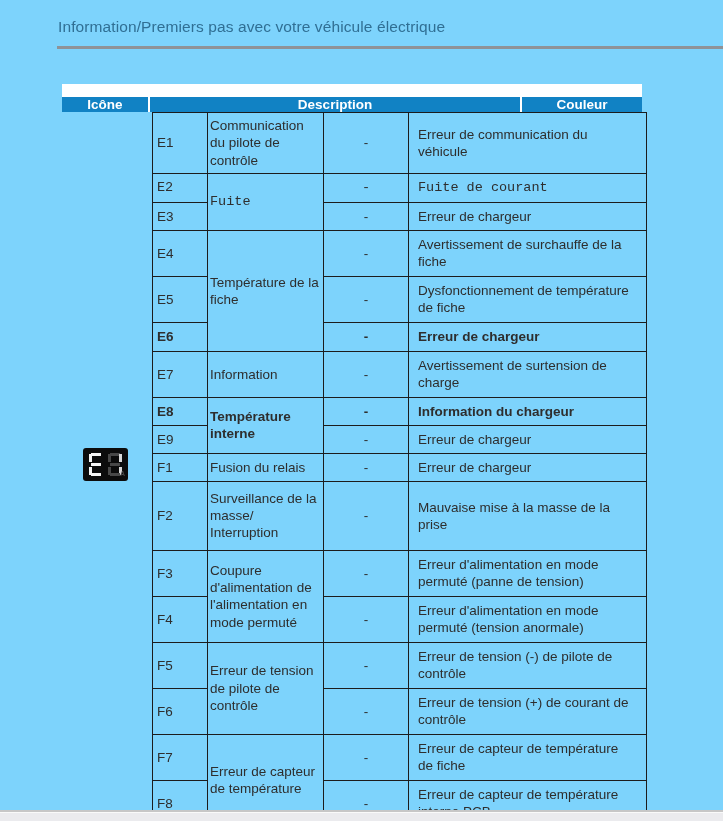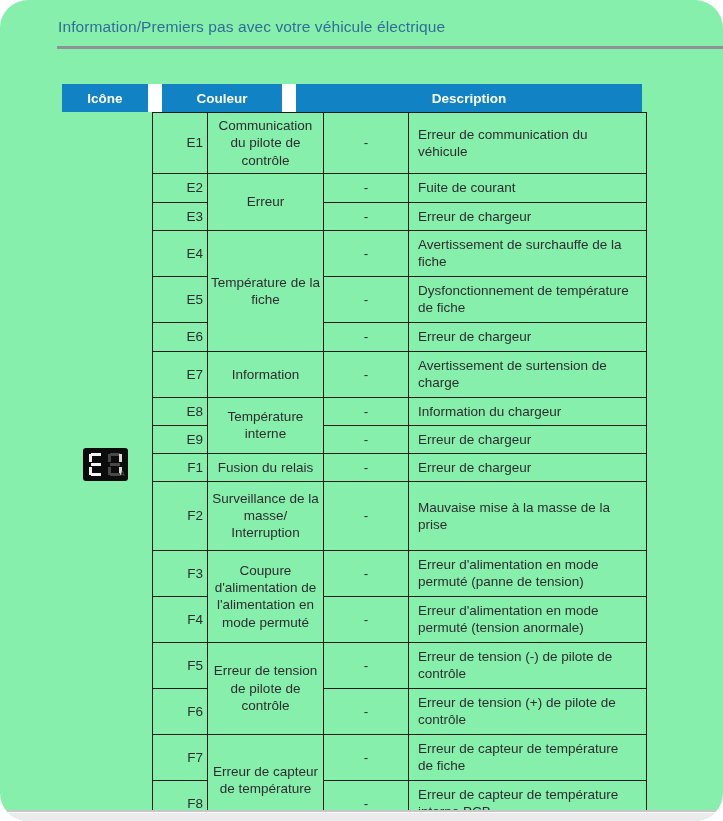--- a/index.html
+++ b/index.html
@@ -1,32 +1,31 @@
 <!DOCTYPE html>
 <html style="--header-bg: #1182c4; --header-text: #ffffff; --title: #306f94; --rule: #8f9297; --border: #1c1c1c; --text: #2e2e2e; --icon-bg: #0c0c0c; --page-edge: #ebebee;"><head>
 <meta charset="utf-8">
 <style>
   html,body{margin:0;padding:0;background:#fff;}
   .page{
-    position:relative;width:723px;height:821px;background:#86efac;overflow:hidden;
+    position:relative;width:723px;height:821px;background:#7dd3fc;overflow:hidden;
     font-family:"Liberation Sans",sans-serif;
-    border-radius:28px;
   }
   .page-title{
     position:absolute;left:58px;top:18px;font-size:15.5px;letter-spacing:.1px;
     color:var(--title,#306f94);white-space:nowrap;
   }
   .title-rule{
     position:absolute;left:57px;right:0;top:46px;height:3px;
     background:var(--rule,#8f9297);
   }
   
   .table-header{
     position:absolute;left:62px;top:84px;width:580px;height:28px;
-    display:flex;gap:14px;background:#ffffff;
+    display:flex;gap:2px;background:#ffffff;align-items:flex-end;
   }
   .hcell{
     background:var(--header-bg,#1182c4);color:var(--header-text,#fff);
     font-weight:bold;font-size:13.5px;
     display:flex;align-items:center;justify-content:center;
   }
   .c-icone{width:86px;}
   .c-nom{width:140px;}
   .c-couleur{width:120px;}
   .c-desc{flex:1;}
@@ -34,22 +33,22 @@
   .err-table{
     position:absolute;left:152px;top:112px;width:494px;
     border-collapse:collapse;table-layout:fixed;
     font-size:13.5px;color:var(--text,#2e2e2e);
   }
   .err-table td{
     border:1px solid var(--border,#1c1c1c);
     vertical-align:middle;line-height:1.28;padding:4px 4px;
     overflow:hidden;
   }
-  td.code{text-align:right;}
-  td.nom{text-align:center;padding:4px 2px;}
+  td.code{text-align:left;}
+  td.nom{padding:4px 2px;}
   td.couleur{text-align:center;}
   td.desc{text-align:left;padding:4px 14px 4px 9px;}
   
   .seg-icon{
     position:absolute;left:83px;top:448px;width:45px;height:33px;
     background:var(--icon-bg,#0c0c0c);border-radius:3px;box-sizing:border-box;
     display:flex;align-items:center;justify-content:center;gap:5px;
   }
   .digit{position:relative;width:14px;height:23px;}
   .s{position:absolute;background:#4a4a4a;}
@@ -75,22 +74,22 @@
 </head>
 <body>
 
 <div class="page">
 
   <div class="page-title">Information/Premiers pas avec votre véhicule électrique</div>
   <div class="title-rule"></div>
 
   <div class="table-header">
     <div class="hcell c-icone">Icône</div>
+    <div class="hcell c-desc">Description</div>
     <div class="hcell c-couleur">Couleur</div>
-    <div class="hcell c-desc">Description</div>
   </div>
 
   <div class="seg-icon">
     <div class="digit">
       <i class="s top on"></i>
         <i class="s tl on"></i>
         <i class="s mid on"></i>
         <i class="s bl on"></i>
         <i class="s bot on"></i>
     </div>
@@ -113,54 +112,54 @@
         <col style="width:85px">
         <col style="width:238px">
     </colgroup>
     <tbody>
         <tr style="height: 60px;">
           <td class="code">E1</td>
           <td class="nom" rowspan="1">Communication du pilote de contrôle</td>
           <td class="couleur">-</td>
           <td class="desc">Erreur de communication du véhicule</td>
         </tr>
-        <tr style="height: 29px;">
+        <tr style="height: 29px; font-family: Liberation Mono, monospace;">
           <td class="code">E2</td>
-          <td class="nom" rowspan="2">Erreur</td>
+          <td class="nom" rowspan="2">Fuite</td>
           <td class="couleur">-</td>
           <td class="desc">Fuite de courant</td>
         </tr>
         <tr style="height: 28px;">
           <td class="code">E3</td>
           <td class="couleur">-</td>
           <td class="desc">Erreur de chargeur</td>
         </tr>
         <tr style="height: 46px;">
           <td class="code">E4</td>
           <td class="nom" rowspan="3">Température de la fiche</td>
           <td class="couleur">-</td>
           <td class="desc">Avertissement de surchauffe de la fiche</td>
         </tr>
         <tr style="height: 46px;">
           <td class="code">E5</td>
           <td class="couleur">-</td>
           <td class="desc">Dysfonctionnement de température de fiche</td>
         </tr>
-        <tr style="height: 29px;">
+        <tr style="height: 29px; font-weight: bold;">
           <td class="code">E6</td>
           <td class="couleur">-</td>
           <td class="desc">Erreur de chargeur</td>
         </tr>
         <tr style="height: 46px; margin-top: 48px;">
           <td class="code">E7</td>
           <td class="nom" rowspan="1">Information</td>
           <td class="couleur">-</td>
           <td class="desc">Avertissement de surtension de charge</td>
         </tr>
-        <tr style="height: 28px;">
+        <tr style="height: 28px; font-weight: bold;">
           <td class="code">E8</td>
           <td class="nom" rowspan="2">Température interne</td>
           <td class="couleur">-</td>
           <td class="desc">Information du chargeur</td>
         </tr>
         <tr style="height: 28px;">
           <td class="code">E9</td>
           <td class="couleur">-</td>
           <td class="desc">Erreur de chargeur</td>
         </tr>
@@ -189,21 +188,21 @@
         </tr>
         <tr style="height: 46px; margin-left: 40px;">
           <td class="code">F5</td>
           <td class="nom" rowspan="2">Erreur de tension de pilote de contrôle</td>
           <td class="couleur">-</td>
           <td class="desc">Erreur de tension (-) de pilote de contrôle</td>
         </tr>
         <tr style="height: 46px;">
           <td class="code">F6</td>
           <td class="couleur">-</td>
-          <td class="desc">Erreur de tension (+) de pilote de contrôle</td>
+          <td class="desc">Erreur de tension (+) de courant de contrôle</td>
         </tr>
         <tr style="height: 46px;">
           <td class="code">F7</td>
           <td class="nom" rowspan="2">Erreur de capteur de température</td>
           <td class="couleur">-</td>
           <td class="desc">Erreur de capteur de température de fiche</td>
         </tr>
         <tr style="height: 46px;">
           <td class="code">F8</td>
           <td class="couleur">-</td>

